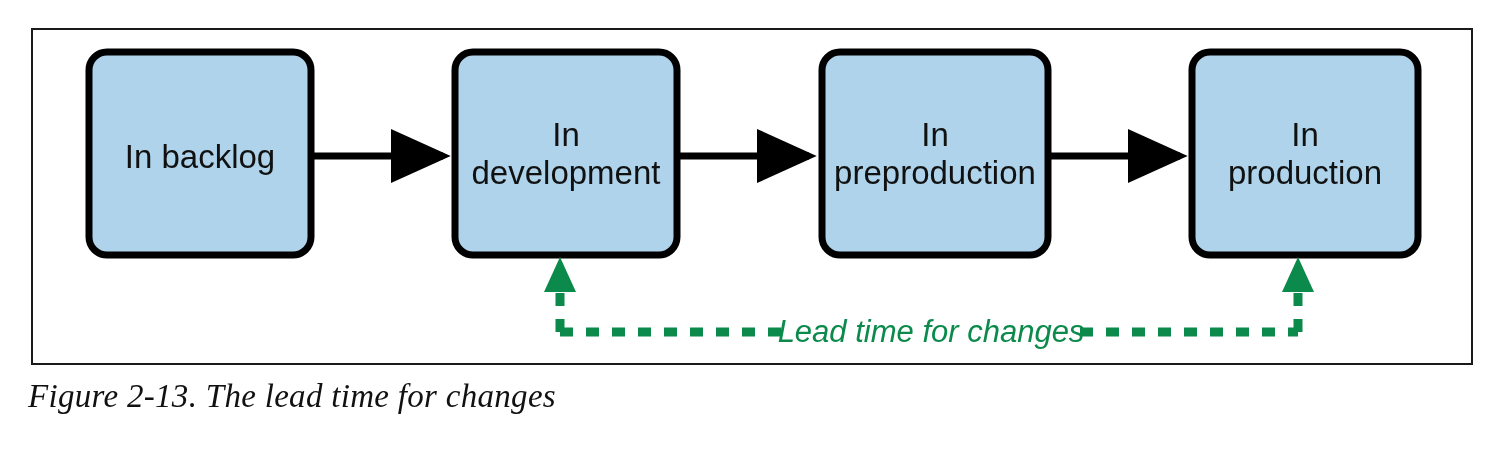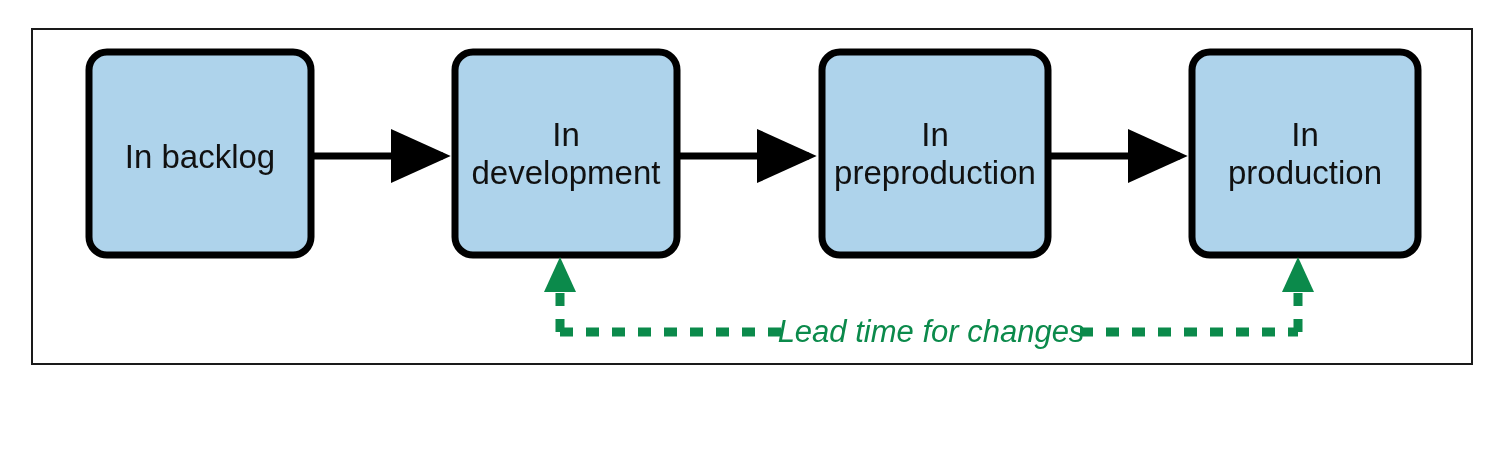--- a/index.html
+++ b/index.html
@@ -116,14 +116,15 @@
         <path d="M1265,302 L1265,258" stroke="#0b8a4b" stroke-width="9" fill="none" stroke-dasharray="13 13" stroke-linecap="butt"></path>
 
         <path d="M1265,227 L1281,262 L1249,262 z" fill="#0b8a4b"></path>
 
         <text class="annotation-label" x="898" y="312" fill="#0b8a4b">Lead time for changes</text>
       </g>
 
     </svg>
   </div>
 
+  <div class="figure-caption">Figure 2-13. The lead time for changes</div>
 
 </div>
 
 </body></html>

